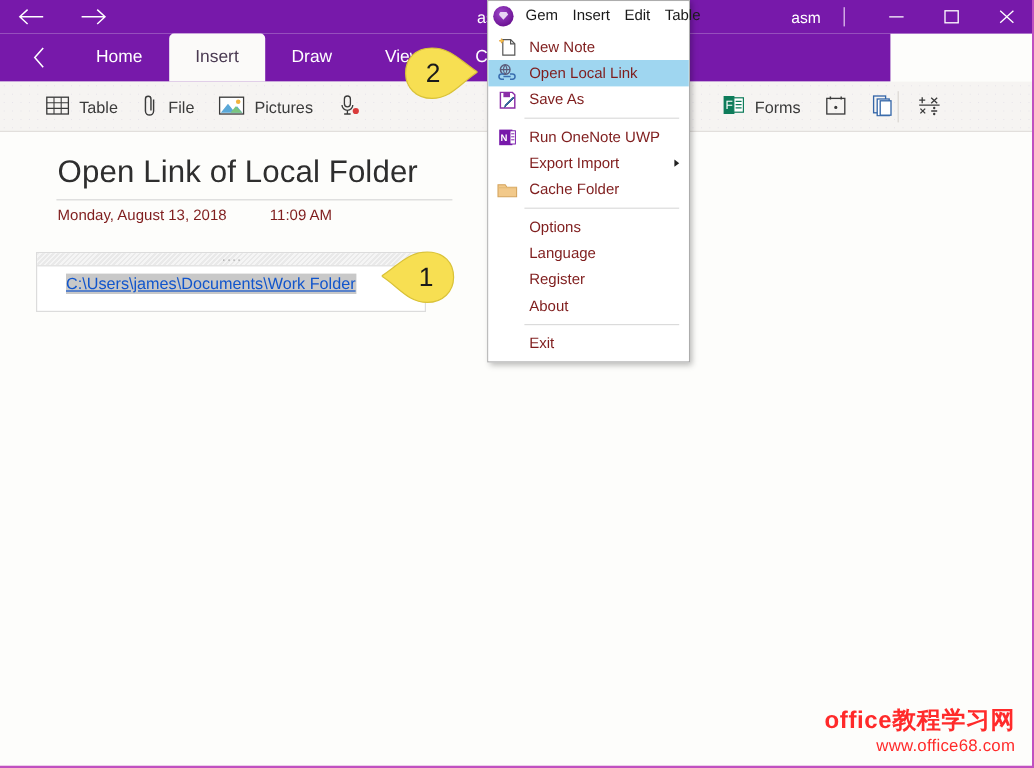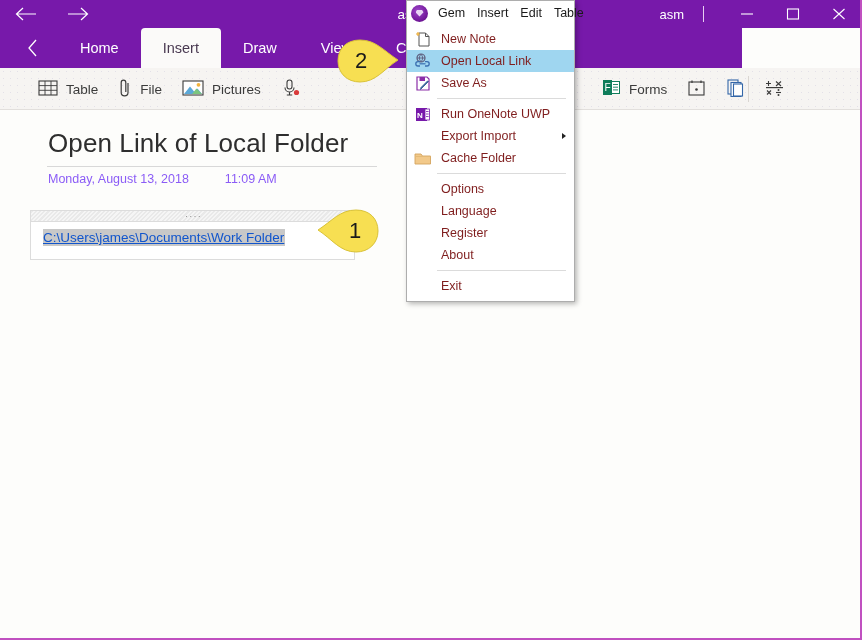--- a/index.html
+++ b/index.html
@@ -144,21 +144,21 @@
     font-weight: 400; letter-spacing: 0.1px;
     font-family: "Liberation Sans", sans-serif;
   }
   .title-rule {
     position: absolute; left: 47px; top: 56px;
     width: 330px; height: 1px; background: #D8D8D8;
   }
   .page-meta {
     position: absolute; left: 48px; top: 62px;
     display: flex; gap: 36px;
-    font-size: 12.5px; color: #8b5cf6;
+    font-size: 12.5px; color: #7f1d1d;
   }
 
   .note-container {
     position: absolute; left: 30px; top: 100px;
     width: 325px; height: 50px;
     background: #FFFFFF;
     border: 1px solid #DCDCDC;
   }
   .note-handle {
     position: absolute; left: 0; top: 0;
@@ -166,21 +166,21 @@
     background: repeating-linear-gradient(
       135deg, #E9E9E9 0px, #E9E9E9 1.5px, #F5F5F5 1.5px, #F5F5F5 3px);
     border-bottom: 1px solid #DCDCDC;
   }
   .note-handle-dots {
     position: absolute; left: 50%; top: 2px;
     transform: translateX(-50%);
     font-size: 9px; color: #8a8a8a; letter-spacing: 1.2px; line-height: 7px;
   }
   .note-link-wrap {
-    position: absolute; left: 12px; top: 17px; text-align: center;
+    position: absolute; left: 24px; top: 17px; text-align: center;
   }
   .note-link {
     display: inline-block;
     background: #C8C8C8;
     color: #1155CC;
     font-size: 13.5px;
     text-decoration: underline;
     padding: 1px 1px 1px 0;
     white-space: nowrap;
   }
@@ -609,14 +609,18 @@
     <span class="num">1</span>
   </div>
 
   <div class="callout" id="callout-2">
     <svg width="62" height="46" viewBox="0 0 62 46">
       <path d="M62 22 C48 13 40 2 24 2 C10 2 2 11 2 23 C2 35 11 44 24 44 C40 44 48 31 62 22 z" fill="#F7DF52" stroke="#D9C238" stroke-width="1"></path>
     </svg>
     <span class="num">2</span>
   </div>
 
+  <div class="watermark">
+    <div class="wm-1">office教程学习网</div>
+    <div class="wm-2">www.office68.com</div>
+  </div>
 
 </div>
 
 </body></html>

